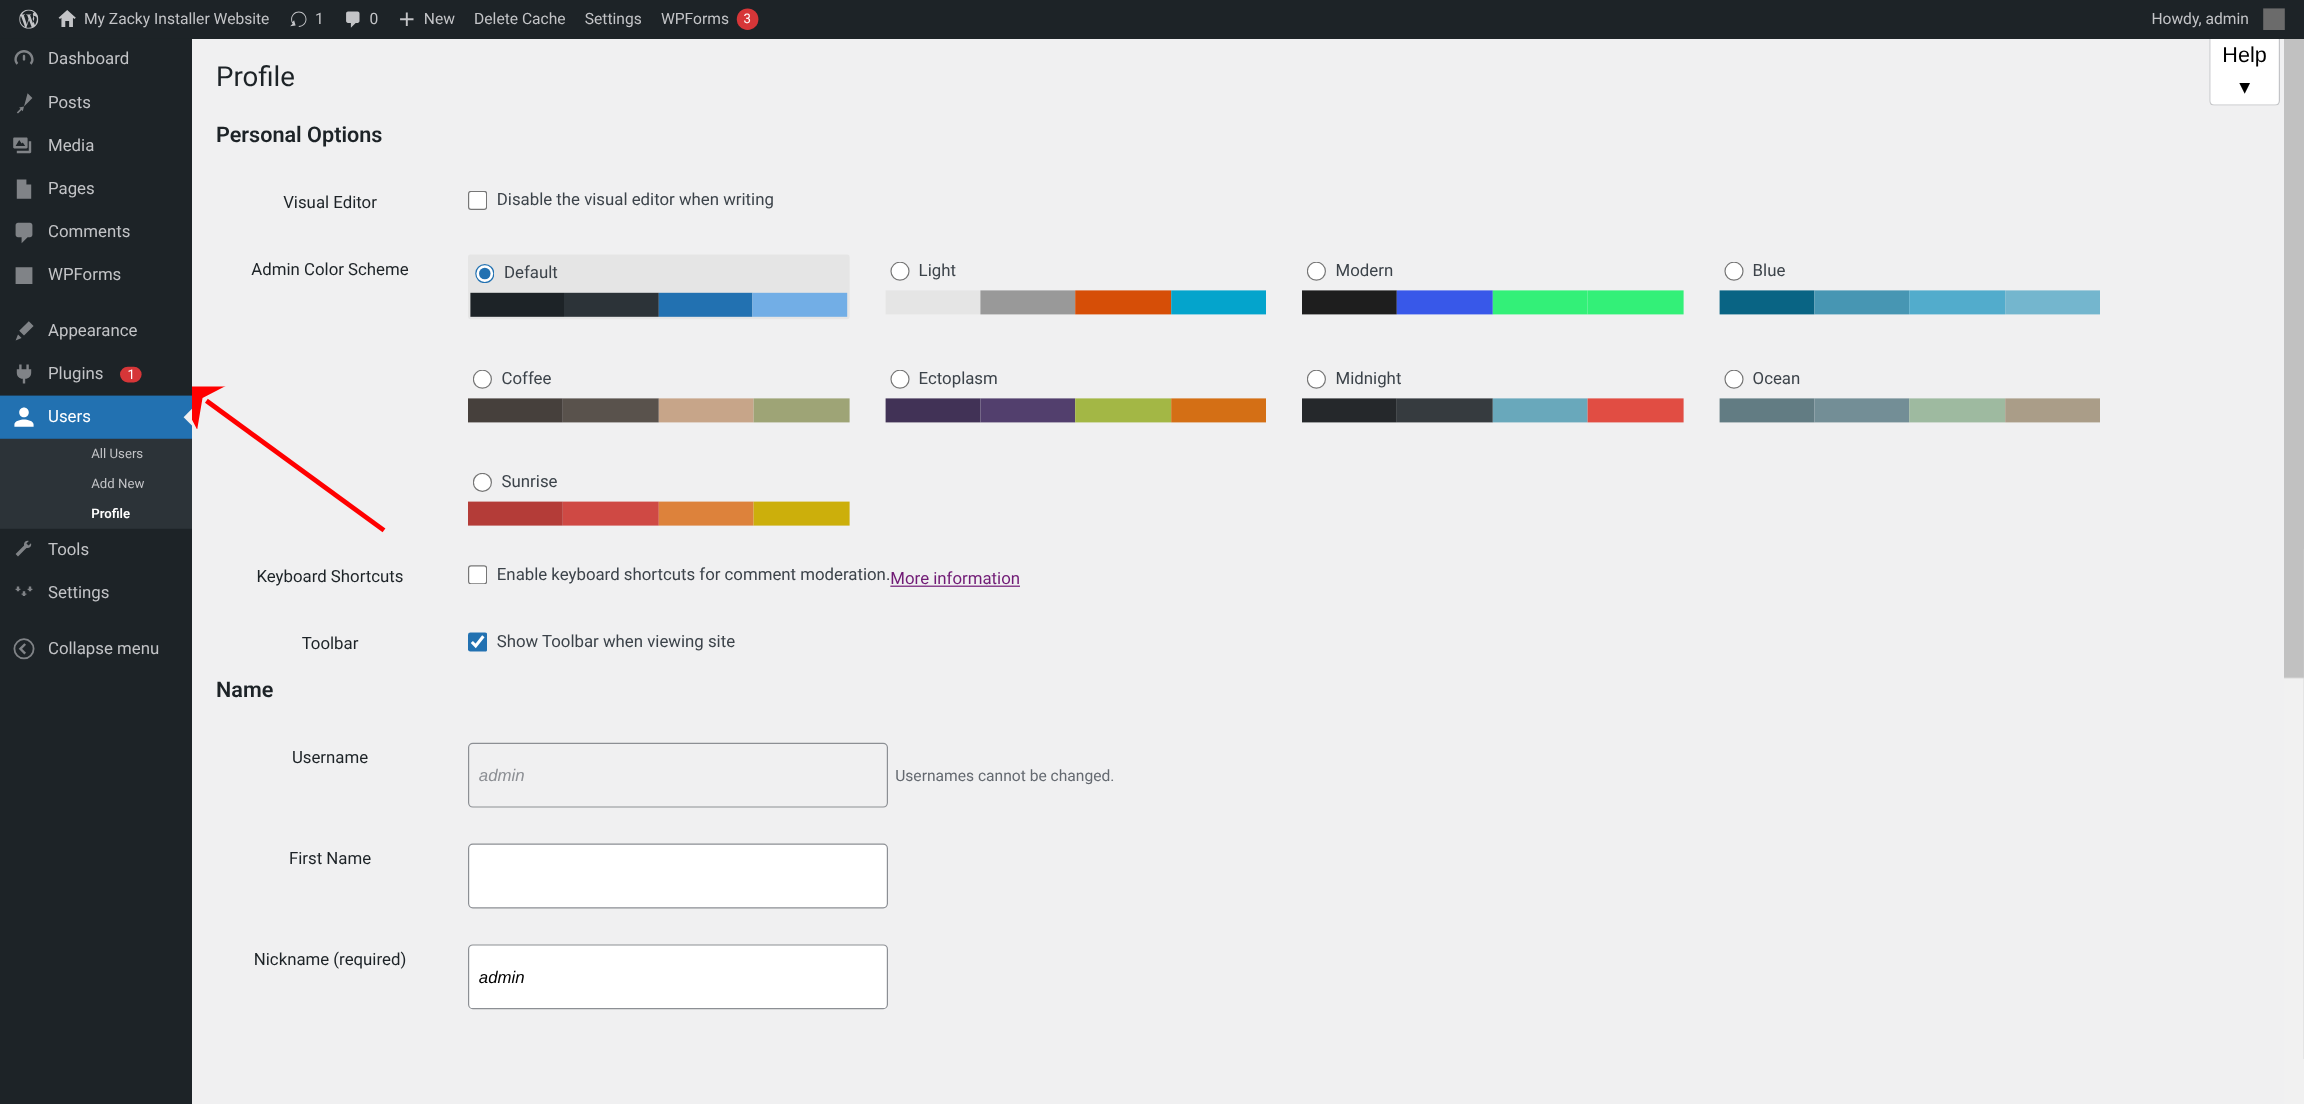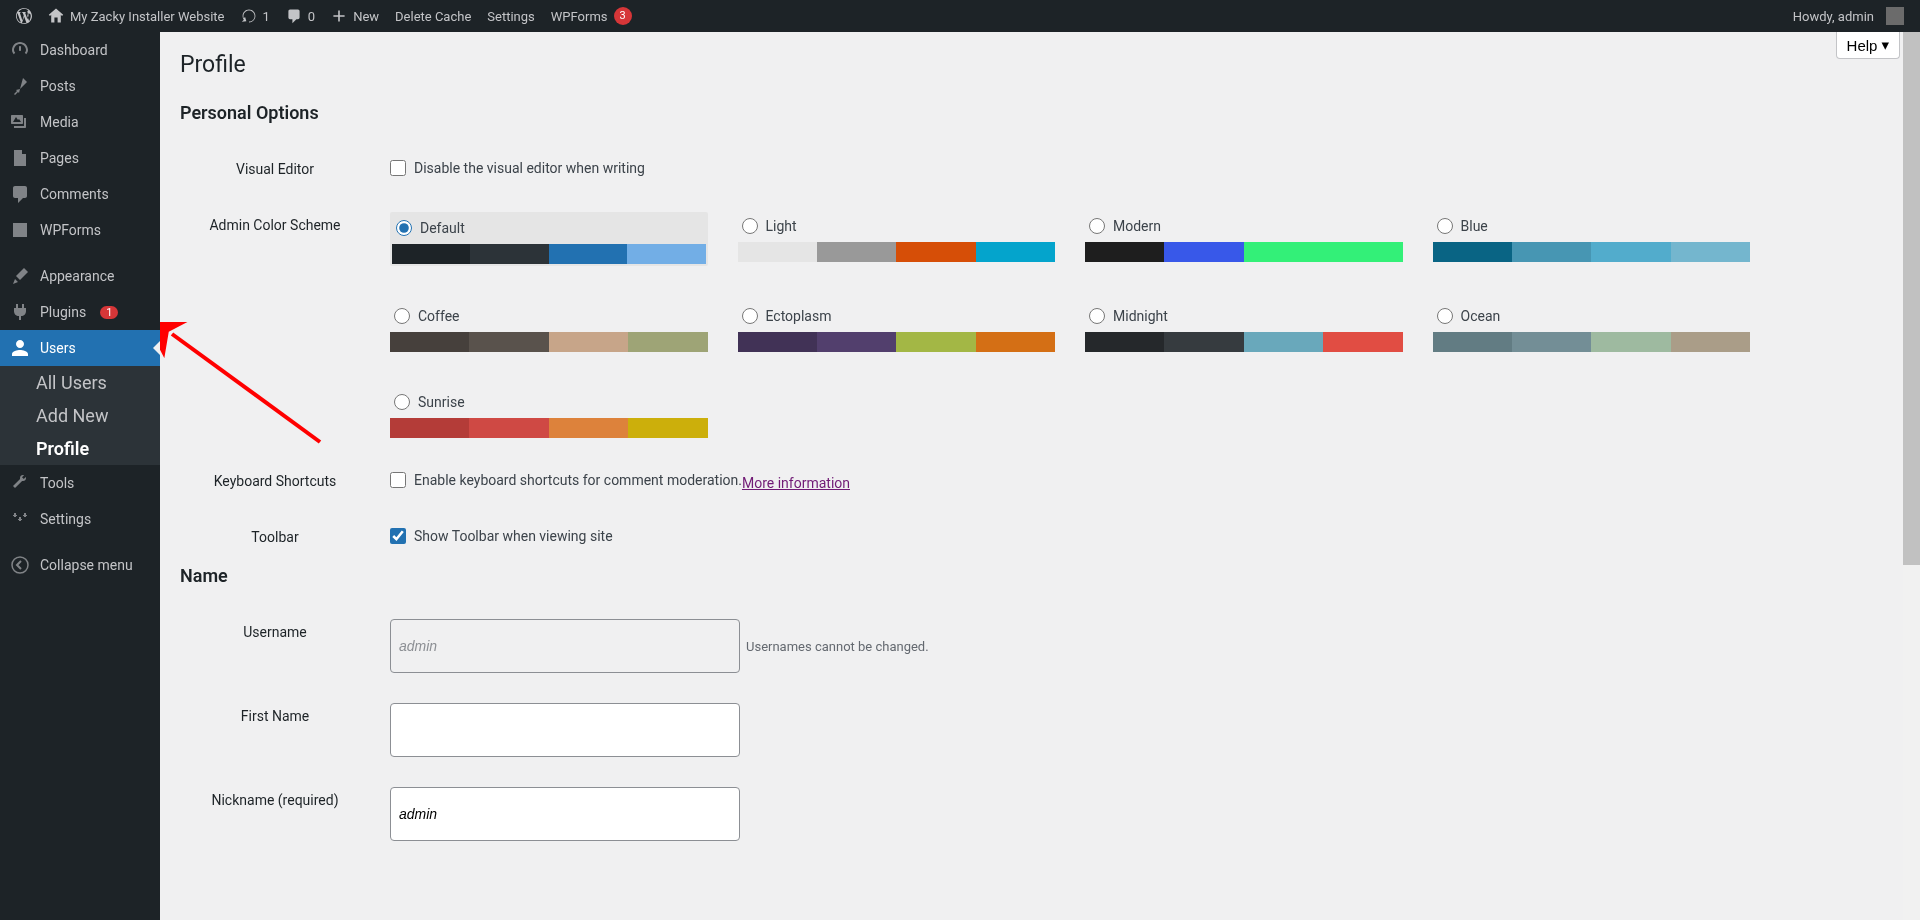--- a/index.html
+++ b/index.html
@@ -10,28 +10,28 @@
 #adminbar .spacer { flex: 1; }
 #adminbar svg { width: 16px; height: 16px; fill: currentColor; }
 #adminmenu { position: fixed; top: 32px; left: 0; bottom: 0; width: 160px; background: #1d2327; color: #c3c4c7; overflow-y: auto; z-index: 900; }
 .menu-item { display: flex; align-items: center; padding: 8px 10px; cursor: pointer; font-size: 14px; position: relative; gap: 10px; }
 .menu-item.current { background: #2271b1; color: #fff; }
 .menu-item.current::after { content: ""; position: absolute; right: -1px; top: 50%; transform: translateY(-50%); border: 8px solid transparent; border-right-color: #f0f0f1; }
 .menu-item svg { width: 20px; height: 20px; fill: currentColor; opacity: 0.6; flex-shrink: 0; }
 .menu-item.current svg { opacity: 1; }
 .menu-item .count { background: #d63638; color: #fff; border-radius: 9px; padding: 0 6px; font-size: 11px; margin-left: 4px; }
 .submenu { background: #2c3338; }
-.submenu-item { padding: 6px 12px 6px 36px; font-size: 18px; color: #c3c4c7; cursor: pointer; }
+.submenu-item { padding: 6px 12px 6px 36px; font-size: 11px; color: #c3c4c7; cursor: pointer; margin-left: 40px; }
 .submenu-item.current { color: #fff; font-weight: 600; }
 #wpbody { margin-left: 160px; margin-top: 32px; padding: 0; height: calc(920px - 32px); overflow-y: auto; overflow-x: hidden; position: relative; }
 .wrap { padding: 10px 20px 40px; }
 h1 { font-size: 23px; font-weight: 400; color: #1d2327; margin: 0 0 20px; padding: 9px 0 4px 0; }
 h2 { font-size: 18px; font-weight: 600; color: #1d2327; margin: 0 0 18px; }
 .help-tabs { position: absolute; top: 0; right: 20px; }
-.help-btn { background: #fff; border: 1px solid #c3c4c7; border-top: none; padding: 4px 10px; font-size: 15px; cursor: pointer; border-radius: 0 0 4px 4px; display: flex; align-items: center; gap: 4px; }
+.help-btn { background: #fff; border: 1px solid #c3c4c7; border-top: none; padding: 4px 10px; font-size: 18px; cursor: pointer; border-radius: 0 0 4px 4px; display: flex; align-items: center; gap: 4px; flex-direction: column; }
 table.form-table { width: 100%; border-collapse: collapse; }
 .form-table th { text-align: center; vertical-align: top; width: 200px; padding: 20px 10px 20px 0; font-weight: 400; font-size: 14px; color: #1d2327; }
 .form-table td { padding: 15px 10px; font-size: 14px; vertical-align: middle; }
 .form-table label { display: inline-flex; align-items: center; gap: 8px; }
 input[type=checkbox], input[type=radio] { width: 16px; height: 16px; margin: 0; accent-color: #2271b1; }
 input[type=radio] { accent-color: #2271b1; }
 input.regular-text { width: 25em; max-width: 100%; padding: 12px 8px; border: 1px solid #8c8f94; border-radius: 4px; font-size: 14px; line-height: 2; background: #fff; font-style: italic; }
 input.regular-text:disabled { background: #f0f0f1; color: #8c8f94; }
 .description { color: #646970; font-size: 13px; margin-left: 6px; }
 a { color: #701a75; }

